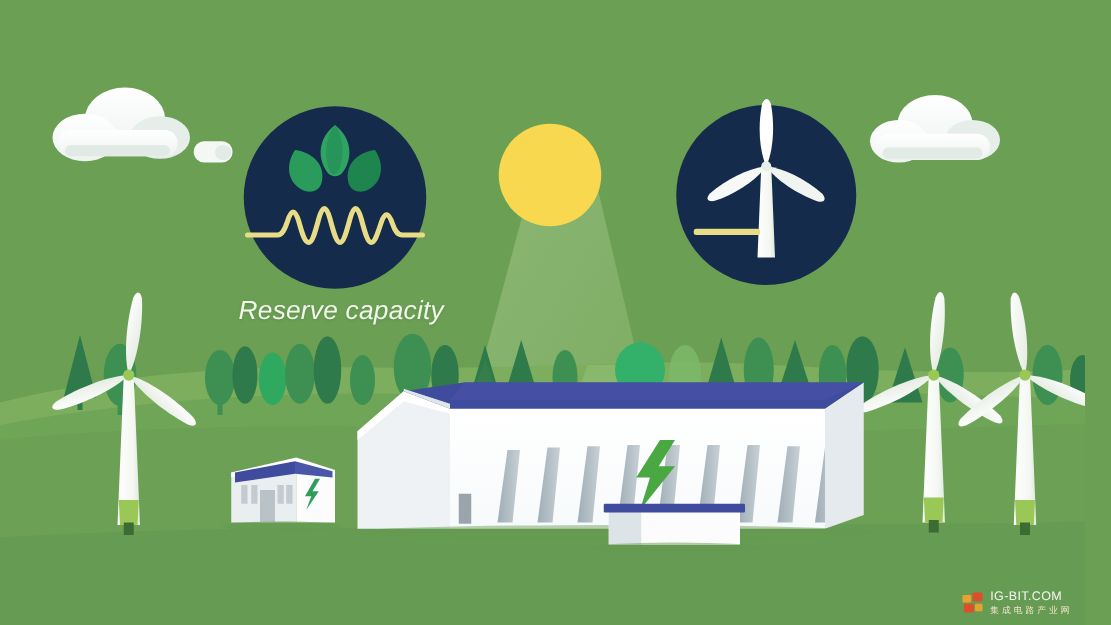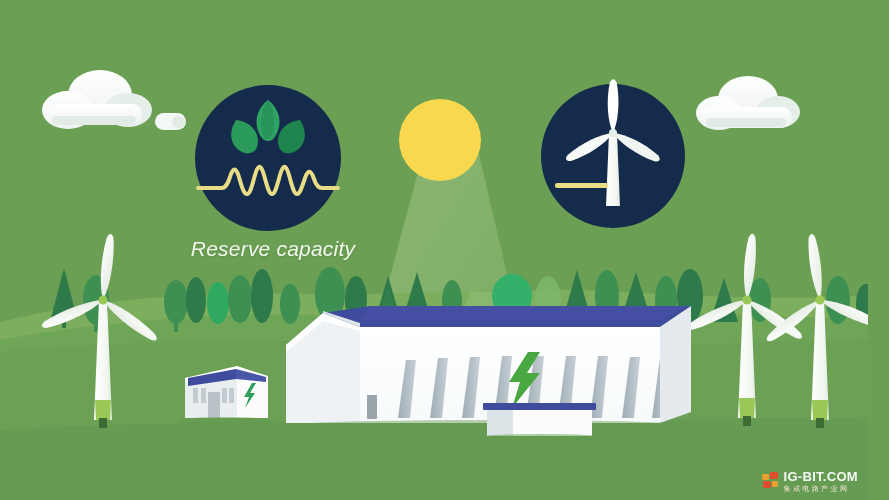--- a/index.html
+++ b/index.html
@@ -70,22 +70,22 @@
   #watermark .wm-mark i:nth-child(2){ left:8px; top:0; width:8px; height:7px; background:#e8482a; }
   #watermark .wm-mark i:nth-child(3){ left:1px; top:9px; width:8px; height:7px; background:#e8482a; }
   #watermark .wm-mark i:nth-child(4){ left:10px; top:9px; width:6px; height:6px; background:#f0a32a; }
   #watermark .wm-text {
     display: flex;
     flex-direction: column;
     line-height: 1;
   }
   #watermark .wm-title {
     font-family: "Liberation Sans", sans-serif;
-    font-weight: bold;
-    font-size: 13px;
+    font-weight: normal;
+    font-size: 10px;
     color: #ffffff;
     letter-spacing: 0.3px;
   }
   #watermark .wm-sub {
     font-family: "Liberation Sans", sans-serif;
     font-size: 7px;
     color: #ffe9d6;
     letter-spacing: 2.4px;
     margin-top: 2px;
   }

